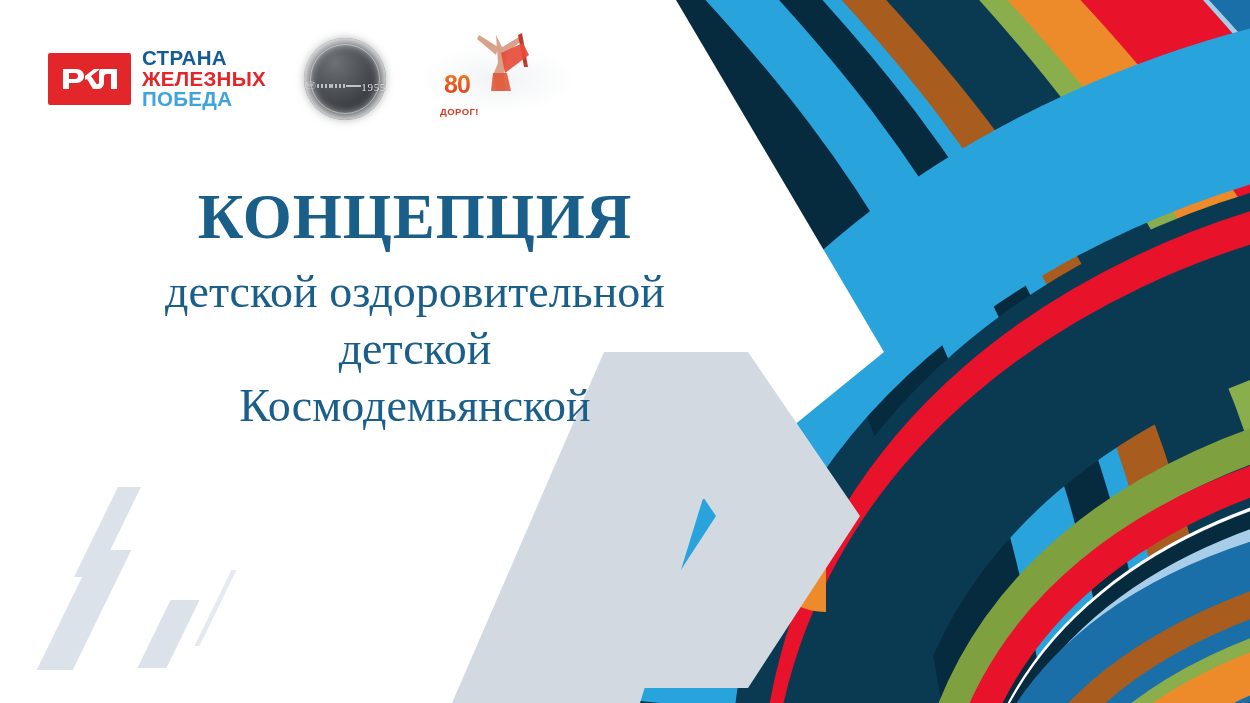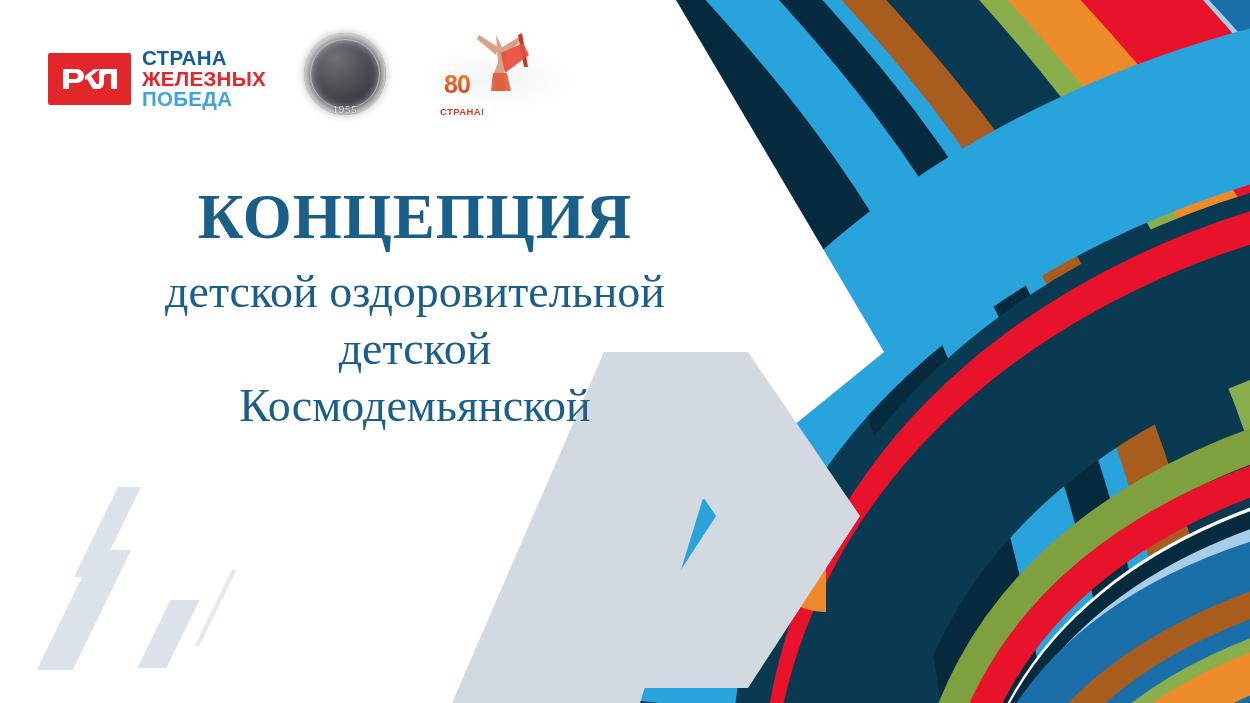--- a/index.html
+++ b/index.html
@@ -5,41 +5,41 @@
   html,body{margin:0;padding:0;background:#fff;}
   body{width:1250px;height:703px;overflow:hidden;
        font-family:"Liberation Serif",serif;position:relative;}
 
   #slide{position:absolute;inset:0;background:#ffffff;overflow:hidden;}
 
   
   #swirl{position:absolute;left:0;top:0;width:1250px;height:703px;}
 
   
-  #logos{position:absolute;left:48px;top:33px;display:flex;gap:0;z-index:40;}
+  #logos{position:absolute;left:48px;top:33px;display:flex;align-items:center;gap:0;z-index:40;}
 
   .logo-rzd{display:flex;align-items:center;gap:11px;}
   .rzd-box{width:83px;height:52px;background:#E3262A;border-radius:2px;
            display:flex;align-items:center;justify-content:center;}
   .rzd-words{display:flex;flex-direction:column;line-height:1.0;
              font-family:"Liberation Sans",sans-serif;font-weight:bold;
              font-size:20.5px;letter-spacing:.3px;}
   .w1{color:#155C92;}
   .w2{color:#E3262A;}
   .w3{color:#3FA3DC;}
 
   .logo-owl{width:82px;height:82px;margin-left:38px;position:relative;}
   .owl-disc{position:absolute;inset:0;border-radius:50%;
             background:radial-gradient(circle at 38% 30%,#6d7176 0%,#4a4e53 42%,#2f3337 75%,#232629 100%);
             box-shadow:0 0 10px 5px rgba(255,255,255,.85) inset,0 0 9px rgba(120,125,130,.55);}
   .owl-ring{position:absolute;left:6px;top:6px;right:6px;bottom:6px;border-radius:50%;
             border:1.6px solid rgba(215,220,226,.62);}
-  .owl-inner{position:absolute;inset:0;display:flex;flex-direction:column;
+  .owl-inner{position:absolute;inset:0;display:flex;flex-direction:row;
              align-items:center;justify-content:flex-start;padding-top:11px;
-             filter:blur(.35px);gap:12px;}
+             filter:blur(.35px);}
   .owl-micro{width:46px;height:4px;margin-top:2px;border-radius:1px;
              background:repeating-linear-gradient(90deg,rgba(225,230,236,.75) 0 2px,transparent 2px 4px);}
   .owl-bar{width:50px;height:2px;margin-top:2.5px;background:rgba(222,228,234,.78);}
   .owl-year{margin-top:4px;font-family:"Liberation Serif",serif;font-size:11px;
             color:#e4e9ee;letter-spacing:.7px;text-shadow:0 0 2px rgba(0,0,0,.6);}
 
   .logo-victory{width:150px;height:92px;margin-left:36px;position:relative;
                 display:flex;align-items:center;justify-content:center;}
   .vic-glow{position:absolute;left:0;top:14px;width:150px;height:64px;border-radius:50%;
             background:radial-gradient(ellipse at 50% 50%,rgba(240,242,244,.95) 0%,rgba(248,249,250,.55) 55%,rgba(255,255,255,0) 78%);}
@@ -178,21 +178,21 @@
         <svg width="96" height="92" viewBox="0 0 96 92">
           <path d="M50,8 L47,2 L49,30 L44,42 L47,58 L56,58 L55,40 L58,24 Z" fill="#D9A08A"></path>
           <path d="M49,14 L30,2 L28,6 L47,22 Z" fill="#D9A08A"></path>
           <path d="M50,16 L70,4 L72,8 L53,24 Z" fill="#D9A08A"></path>
           <path d="M69,2 L73,0 L79,34 L75,34 Z" fill="#C0392B"></path>
           <path d="M52,20 L74,10 L80,22 L56,40 Z" fill="#E74C3C" opacity=".92"></path>
           <path d="M44,40 L58,40 L62,58 L42,58 Z" fill="#E05A3A" opacity=".9"></path>
         </svg>
       </div>
       <span class="vic-num">80</span>
-      <span class="vic-word">СТРАНА!</span>
+      <span class="vic-word">ДОРОГ!</span>
     </div>
   </div>
 
   <div id="titleblock">
     <div class="t-main">КОНЦЕПЦИЯ</div>
     <div class="t-sub">
       <span class="ln">детской оздоровительной</span>
       <span class="ln">детской</span>
       <span class="ln">Космодемьянской</span>
     </div>

